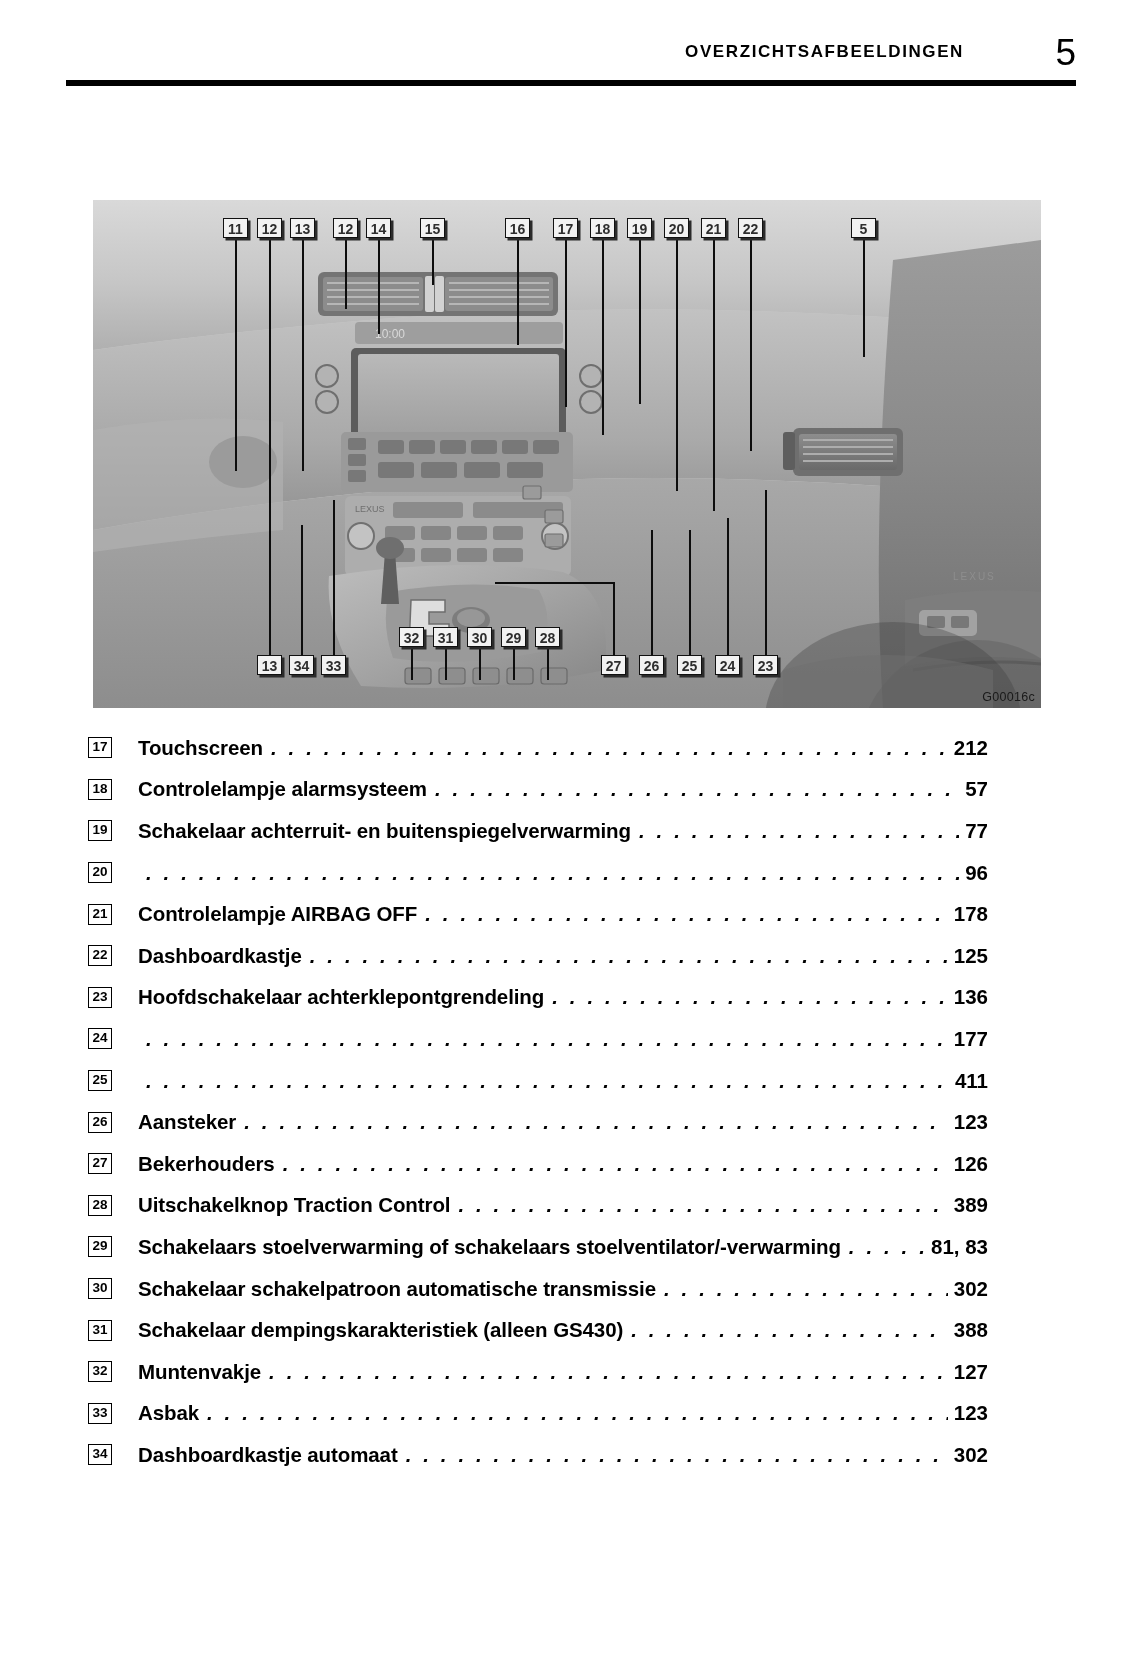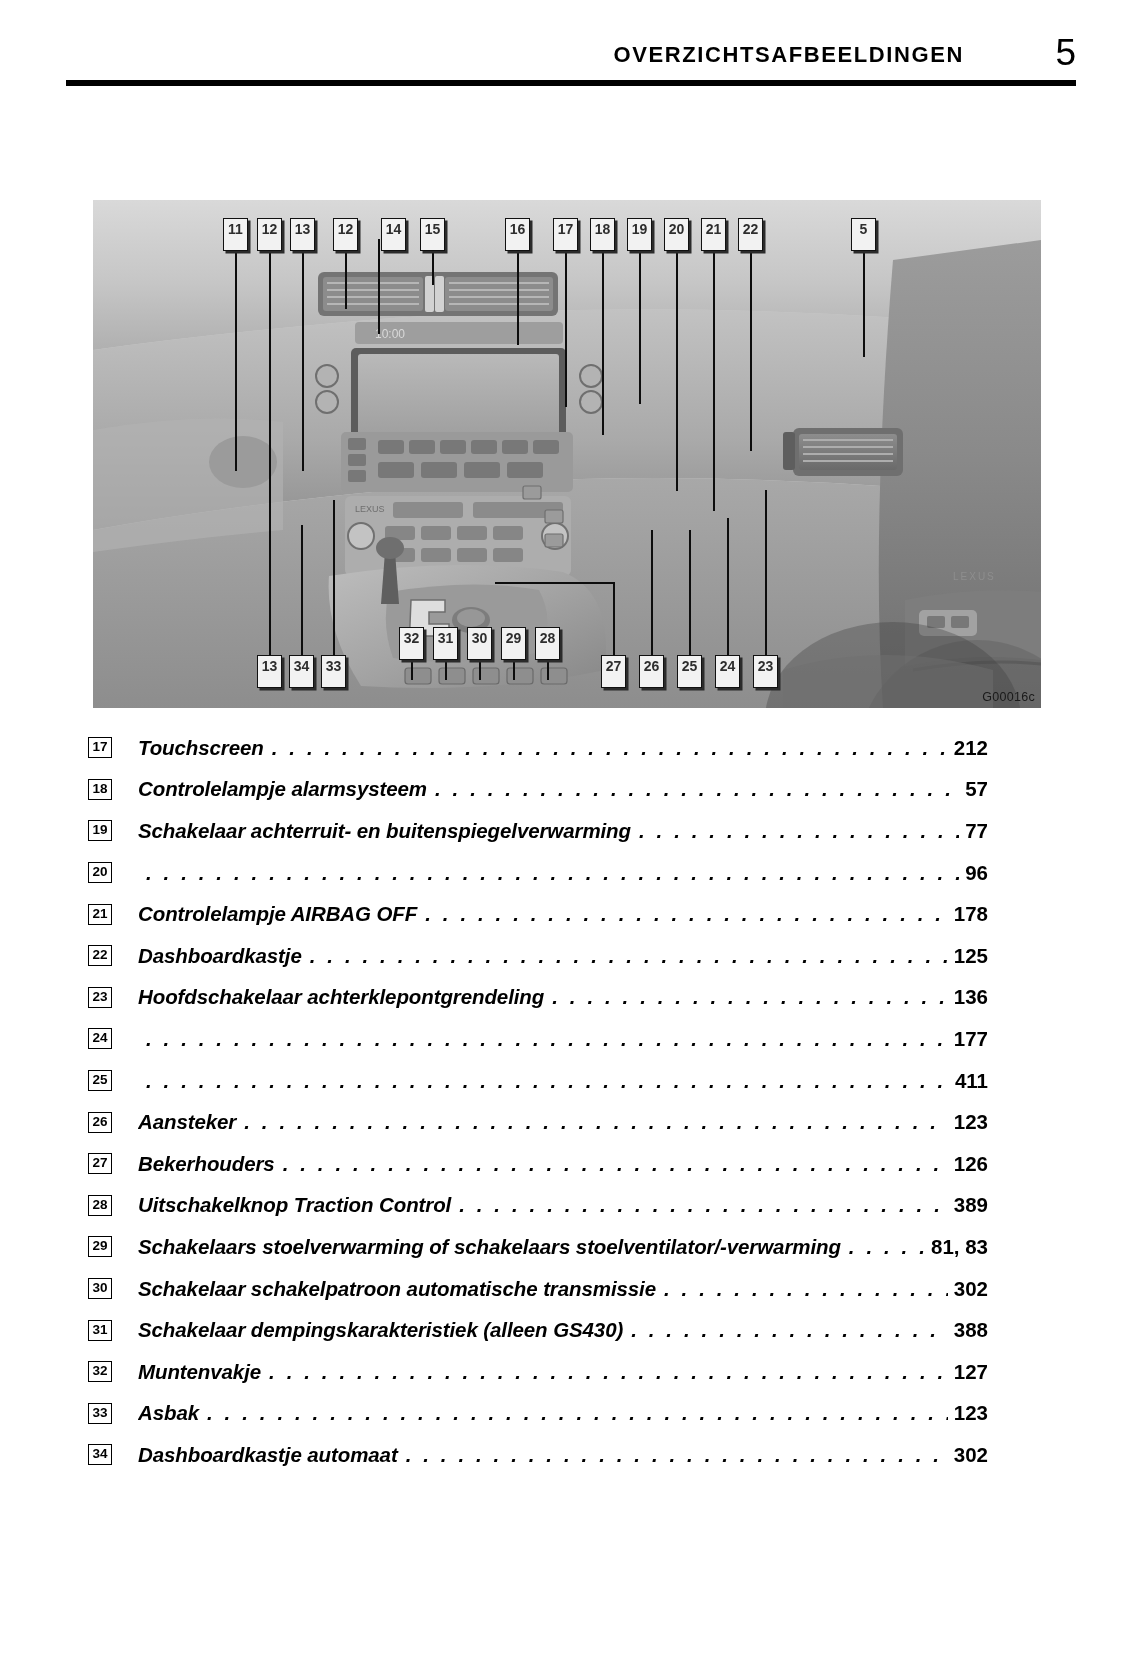--- a/index.html
+++ b/index.html
@@ -29,21 +29,21 @@
     position: absolute;
     left: 66px;
     top: 36px;
     width: 1010px;
     height: 48px;
   }
   .header-title {
     position: absolute;
     right: 112px;
     top: 6px;
-    font-size: 22px;
+    font-size: 17px;
     font-weight: bold;
     letter-spacing: 1.6px;
     white-space: nowrap;
     font-family: "Liberation Sans", sans-serif;
   }
   .header-pageno {
     position: absolute;
     right: 0px;
     top: -4px;
     font-size: 37px;
@@ -87,21 +87,21 @@
     background: #f2f2f2;
     border: 1.6px solid #111;
     box-shadow: 2.5px 2.5px 0 #2b2b2b;
     font-size: 14px;
     font-weight: bold;
     font-family: "Liberation Sans", sans-serif;
     color: #2e2e2e;
     text-align: center;
     line-height: 20px;
     width: 25px;
-    height: 33px;
+    height: 20px;
     box-sizing: border-box;
     z-index: 6;
   }
   .leader {
     position: absolute;
     background: #0d0d0d;
     z-index: 5;
   }
   .leader.v { width: 2px; }
   .leader.h { height: 2px; }
@@ -137,21 +137,20 @@
     flex: 1 1 auto;
     display: flex;
     align-items: baseline;
     min-width: 0;
     overflow: hidden;
   }
   .row-label {
     flex: 0 0 auto;
     font-size: 20.5px;
     font-weight: bold;
-    font-style: italic;
     font-family: "Liberation Sans", sans-serif;
     white-space: nowrap;
     letter-spacing: -0.1px;
   }
   .dots {
     flex: 1 1 auto;
     overflow: hidden;
     white-space: nowrap;
     font-size: 20.5px;
     font-weight: bold;
@@ -347,21 +346,21 @@
 
     <div class="callout" style="left:164px; top:18px;">12</div>
     <div class="leader v" style="left:176px; top:39px; height:232px;"></div>
 
     <div class="callout" style="left:197px; top:18px;">13</div>
     <div class="leader v" style="left:209px; top:39px; height:232px;"></div>
 
     <div class="callout" style="left:240px; top:18px;">12</div>
     <div class="leader v" style="left:252px; top:39px; height:70px;"></div>
 
-    <div class="callout" style="left:288px; top:18px;">14</div>
+    <div class="callout" style="left:273px; top:18px;">14</div>
     <div class="leader v" style="left:285px; top:39px; height:95px;"></div>
 
     <div class="callout" style="left:327px; top:18px;">15</div>
     <div class="leader v" style="left:339px; top:39px; height:46px;"></div>
 
     <div class="callout" style="left:412px; top:18px;">16</div>
     <div class="leader v" style="left:424px; top:39px; height:106px;"></div>
 
     <div class="callout" style="left:460px; top:18px;">17</div>
     <div class="leader v" style="left:472px; top:39px; height:168px;"></div>

